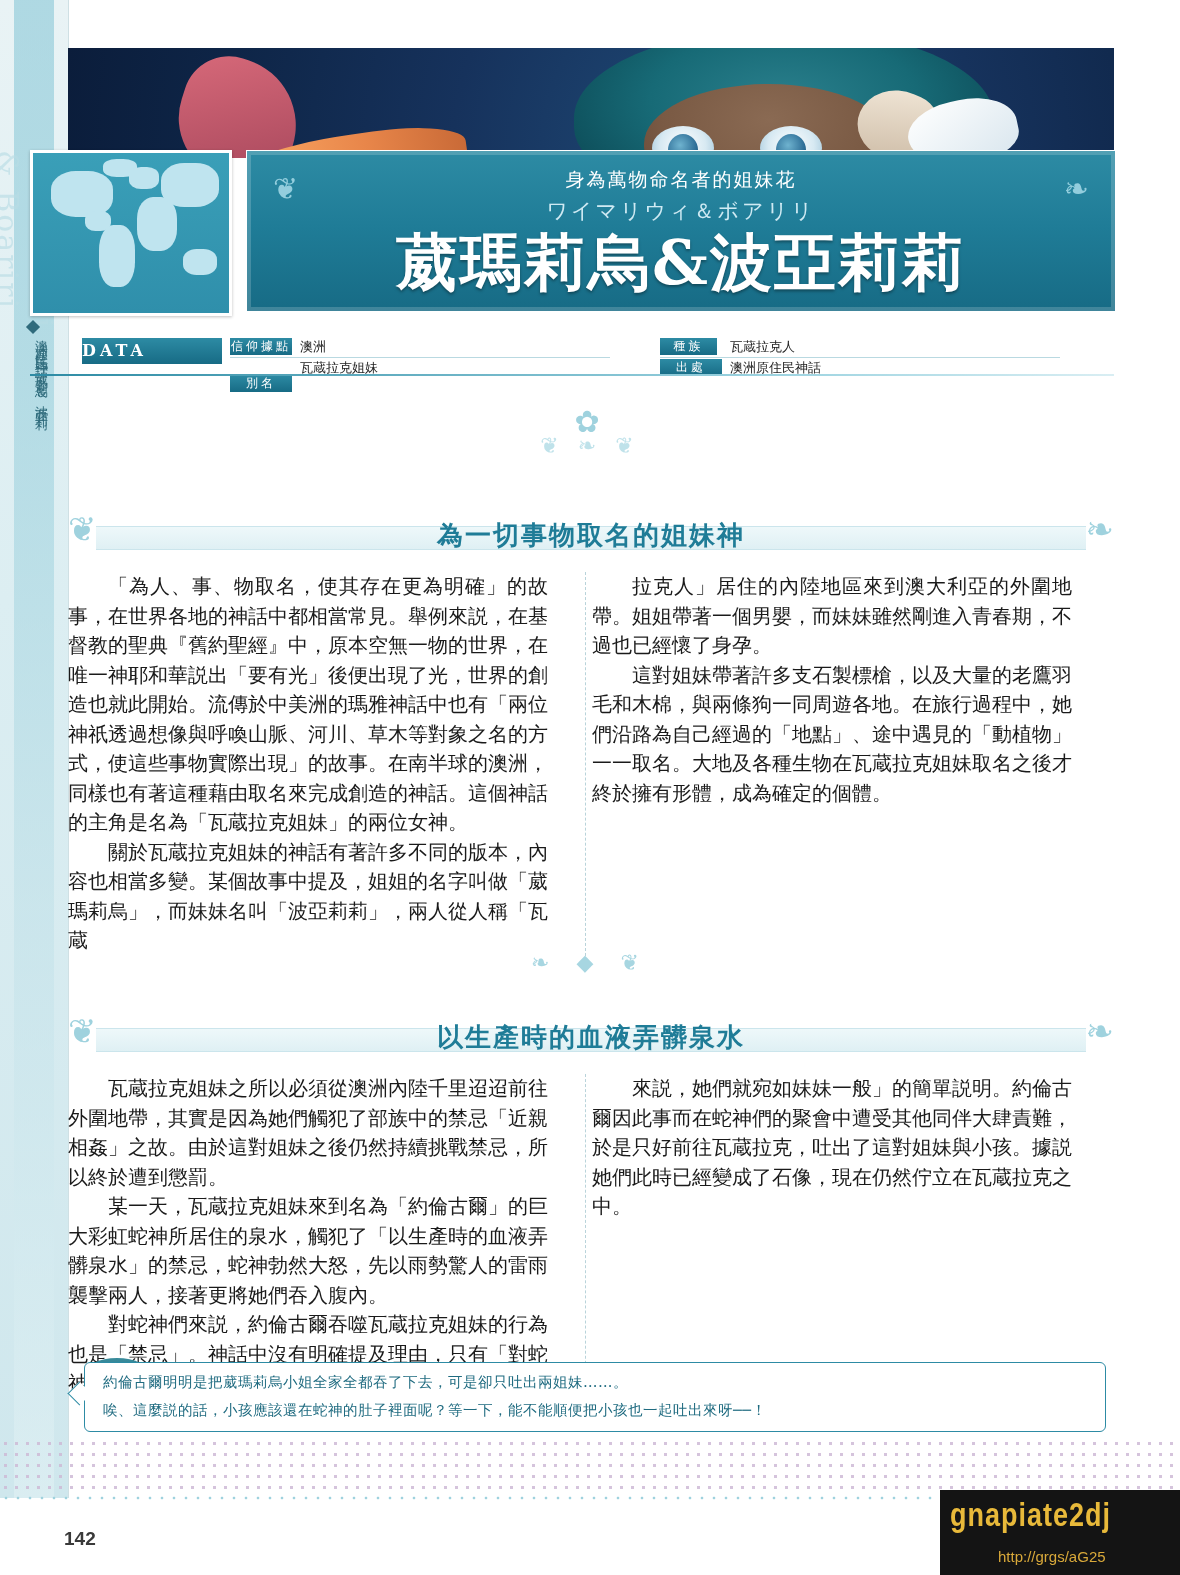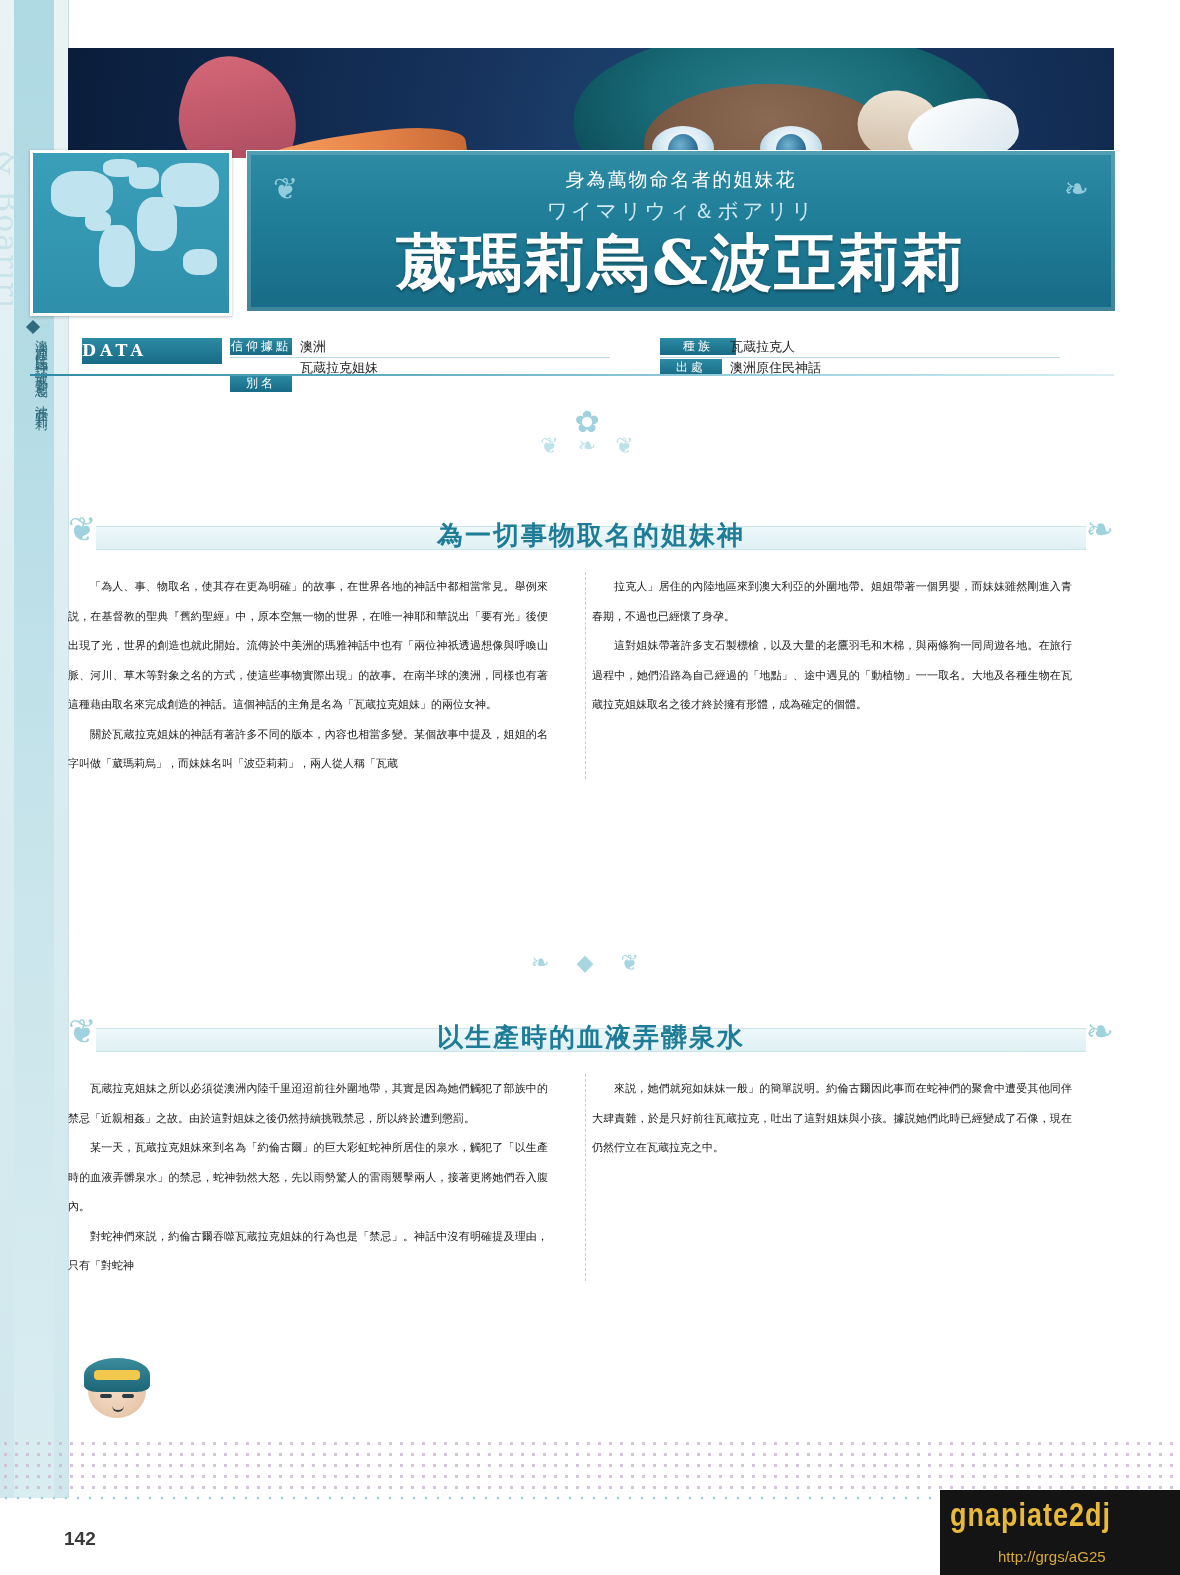--- a/index.html
+++ b/index.html
@@ -187,21 +187,21 @@
   }
   .sec .orn.l{left:0;}
   .sec .orn.r{right:0;}
 
   
   .cols{
     position:absolute;left:68px;width:1046px;
     display:flex;gap:44px;
   }
   .col{
-    width:480px;font-size:11px;line-height:29.5px;color:#1a1a1a;
+    width:480px;font-size:20px;line-height:29.5px;color:#1a1a1a;
     text-align:justify;
   }
   .col p{margin:0;text-indent:2em;}
   .divider-v{
     position:absolute;top:0;left:517px;width:0;height:100%;
     border-left:1px dashed #b9d3da;
   }
 
   
   .comment{
@@ -326,21 +326,21 @@
 
   <div class="datastrip">
     <div class="data-badge">DATA</div>
 
     <div class="dl" style="left:200px;top:2px;width:62px;">信仰據點</div>
     <div class="dv" style="left:270px;top:2px;width:300px;">澳洲</div>
     <div class="dsep" style="left:200px;top:21px;width:380px;"></div>
     <div class="dl" style="left:200px;top:23px;width:62px;margin-top:16px;">別名</div>
     <div class="dv" style="left:270px;top:23px;width:300px;">瓦蔵拉克姐妹</div>
 
-    <div class="dl" style="left:630px;top:2px;width:76px;">種族</div>
+    <div class="dl" style="left:630px;top:2px;width:57px;">種族</div>
     <div class="dv" style="left:700px;top:2px;width:330px;">瓦蔵拉克人</div>
     <div class="dsep" style="left:630px;top:21px;width:400px;"></div>
     <div class="dl" style="left:630px;top:23px;width:62px;">出處</div>
     <div class="dv" style="left:700px;top:23px;width:330px;">澳洲原住民神話</div>
 
     <div class="data-rule"></div>
   </div>
 
   <div class="flourish fl-top">
     <span>✿</span>
@@ -388,20 +388,25 @@
   </div>
 
   <div class="chibi">
     <div class="head"></div>
     <div class="hair"></div>
     <div class="band"></div>
     <div class="eye l"></div>
       <div class="eye r"></div>
     <div class="mouth"></div>
   </div>
+  <div class="comment">
+    <div class="tail"></div>
+    <div class="line l1">約倫古爾明明是把葳瑪莉烏小姐全家全都吞了下去，可是卻只吐出兩姐妹……。</div>
+    <div class="line l2">唉、這麼説的話，小孩應該還在蛇神的肚子裡面呢？等一下，能不能順便把小孩也一起吐出來呀──！</div>
+  </div>
 
   <div class="dots"></div>
   <div class="dots2"></div>
   <div class="pagenum">142</div>
 
   <div class="watermark">
     <div class="wm1">gnapiate2dj</div>
     <div class="wm2">http://grgs/aG25</div>
   </div>
 

